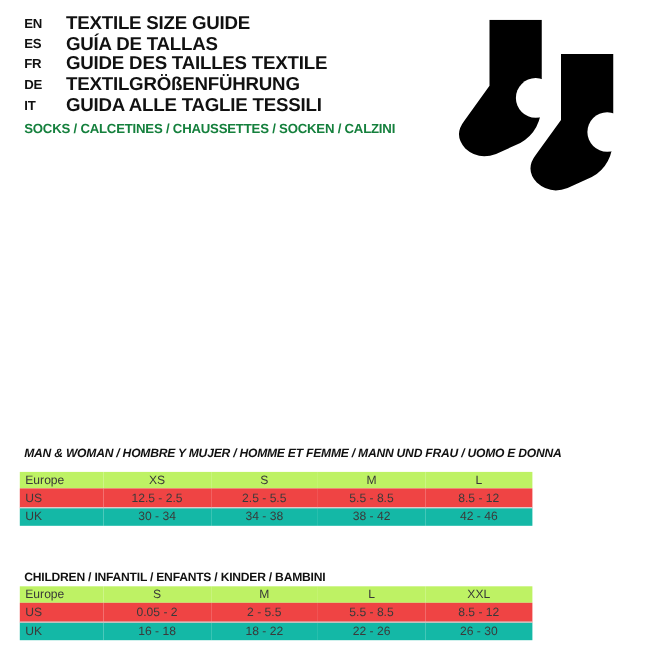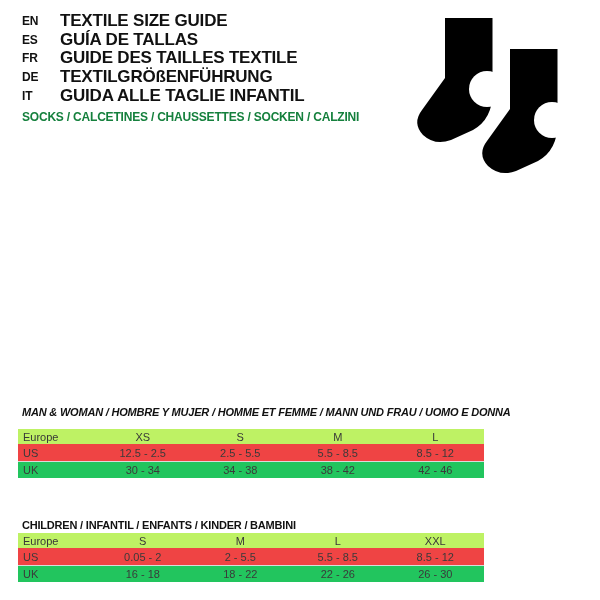--- a/index.html
+++ b/index.html
@@ -38,21 +38,21 @@
   .table-1{top:429px;}
   .table-2{top:533px;}
   .size-table th{
     background:#bef264;font-weight:400;height:15px;padding:0;
     text-align:center;color:#383838;
   }
   .size-table td{height:16px;padding:0;text-align:center;}
   .size-table th:first-child,
   .size-table td:first-child{width:71px;text-align:left;padding-left:5px;}
   .size-table tr.row-us td{height:17px;background:#ef4444;border-bottom:1px solid #dadada;}
-  .size-table tr.row-uk td{background:#22c55e;margin-left:36px;}
+  .size-table tr.row-uk td{background:#14b8a6;margin-left:36px;}
 </style>
 </head>
 <body>
 
 <div class="page">
 
   <div class="lang-list">
     <div class="lang-row">
       <span class="lang-code">EN</span>
       <span class="lang-label">TEXTILE SIZE GUIDE</span>
@@ -64,21 +64,21 @@
     <div class="lang-row">
       <span class="lang-code">FR</span>
       <span class="lang-label">GUIDE DES TAILLES TEXTILE</span>
     </div>
     <div class="lang-row">
       <span class="lang-code">DE</span>
       <span class="lang-label">TEXTILGRÖßENFÜHRUNG</span>
     </div>
     <div class="lang-row">
       <span class="lang-code">IT</span>
-      <span class="lang-label">GUIDA ALLE TAGLIE INFANTIL</span>
+      <span class="lang-label">GUIDA ALLE TAGLIE TESSILI</span>
     </div>
   </div>
 
   <div class="category-title">SOCKS / CALCETINES / CHAUSSETTES / SOCKEN / CALZINI</div>
 
   <svg class="socks-icon" width="152" height="158" viewBox="0 0 152 158" aria-hidden="true">
     <g transform="translate(4,0)">
       <path fill="#000000" d="M30,0 H77.5 V75 Q77.5,101 58,112 L36,122 Q20,128 8,117 Q-3,105 7,92 L30,60 Z"></path>
       <circle fill="#ffffff" cx="72" cy="71" r="18"></circle>
     </g>

